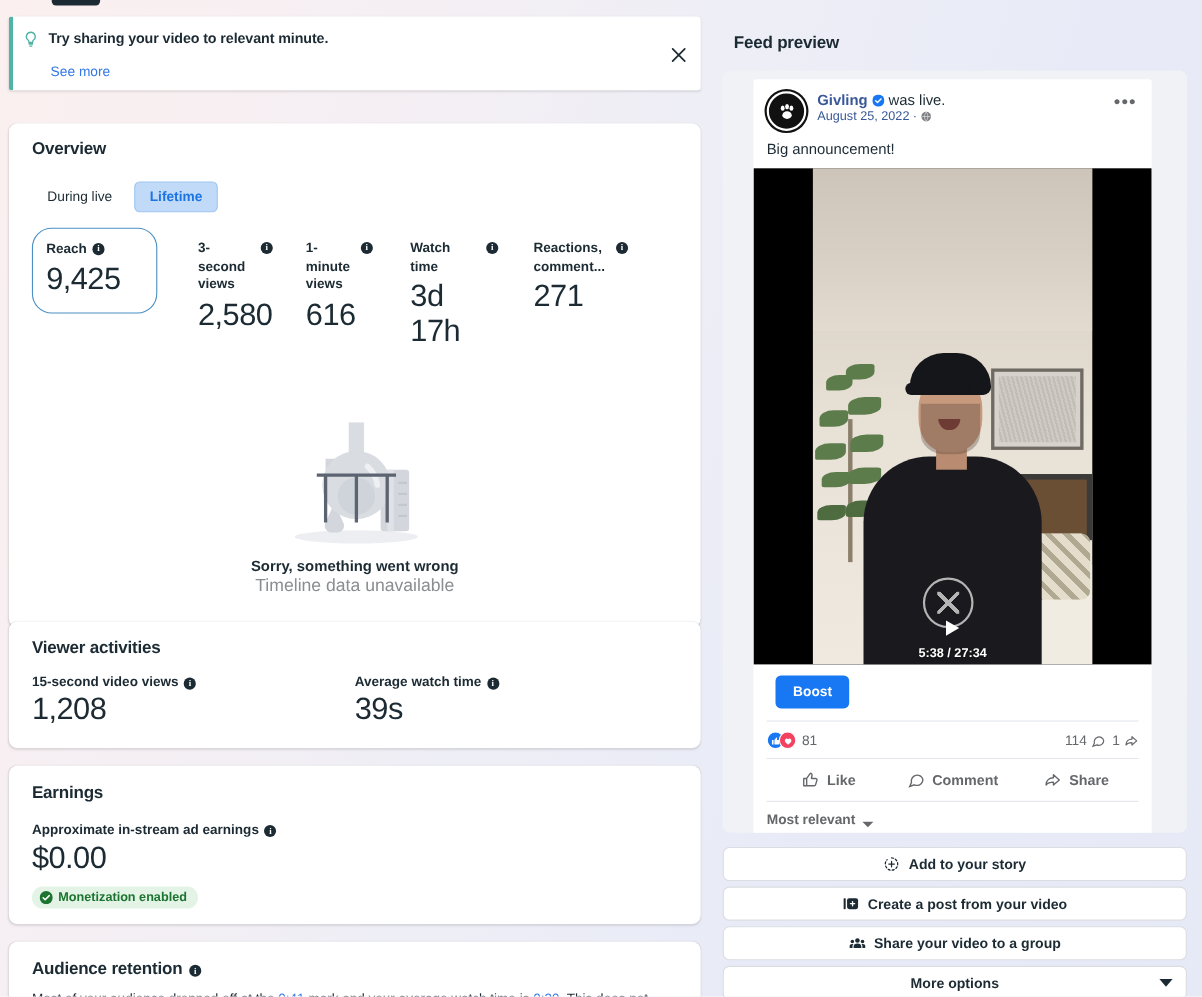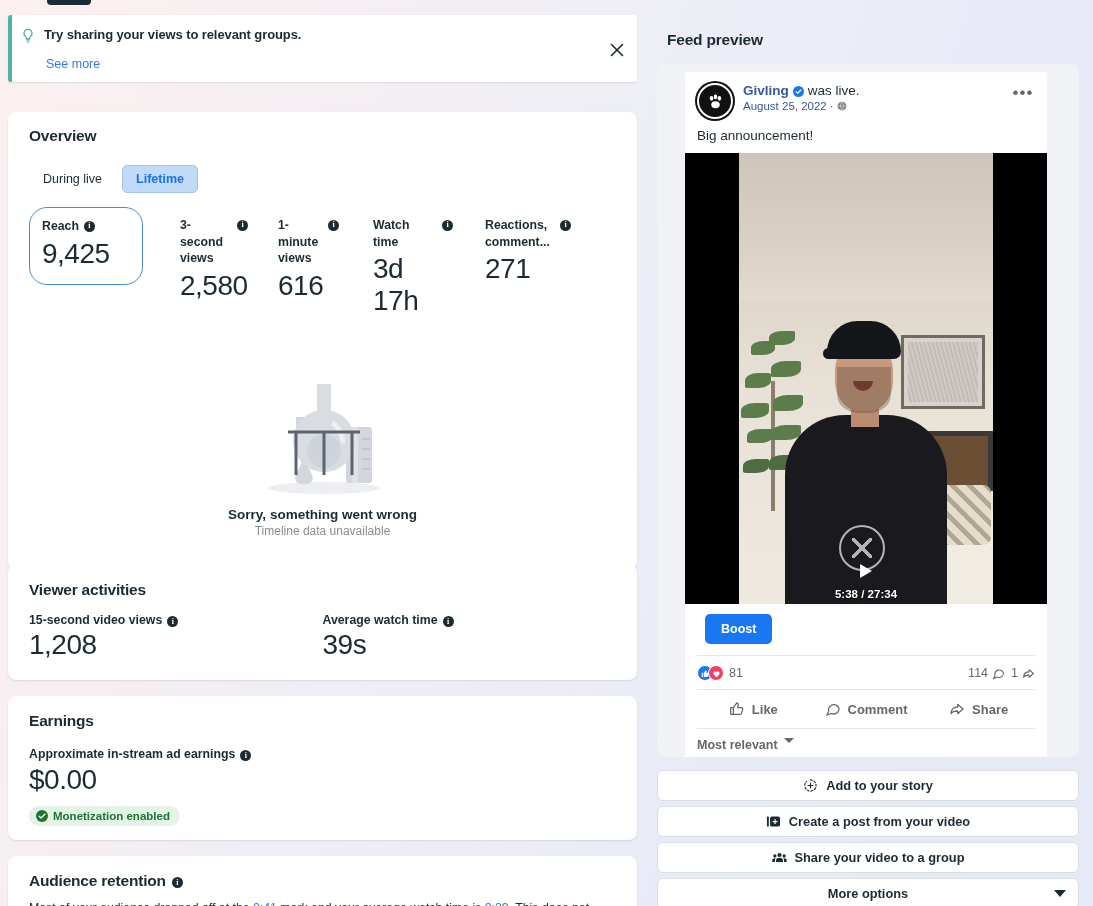--- a/index.html
+++ b/index.html
@@ -118,21 +118,21 @@
   .m-react { margin-left: 8px;  width: 110px; }
 
   
   .error-zone {
     margin-top: 44px; text-align: center;
   }
   .flask-wrap { height: 122px; display: flex; align-items: flex-end; justify-content: center; }
   .err-title {
     font-size: 13.5px; font-weight: bold; color: #1c2b33; margin-top: 10px;
   }
-  .err-sub { font-size: 12px; color: #8a8d91; margin-top: 2px; }
+  .err-sub { font-size: 16px; color: #8a8d91; margin-top: 2px; }
 
   
   .viewer-card {
     position: absolute; left: 8px; top: 565px;
     width: 629px; height: 115px;
     padding: 16px 21px;
   }
   .va-grid { display: flex; margin-top: 14px; }
   .va-col { width: 310px; }
   .va-label {
@@ -360,21 +360,21 @@
   }
   .action-btn {
     flex: 1; display: flex; align-items: center; justify-content: center; gap: 7px;
     padding: 6px 0; font-size: 13px; font-weight: bold; color: #65676b;
     border-radius: 4px; cursor: pointer;
   }
   .action-btn svg { width: 16px; height: 16px; }
 
   .sort-row {
     border-top: 1px solid #e4e6eb; margin: 0 12px; padding: 9px 0 11px 0;
-    display: flex; align-items: flex-start; gap: 6px;
+    display: flex; align-items: flex-end; gap: 6px;
     font-size: 12.5px; font-weight: bold; color: #65676b; cursor: pointer;
   }
   .caret-dn { width: 0; height: 0; border-left: 5px solid transparent; border-right: 5px solid transparent; border-top: 5px solid #65676b; }
 
   
   .btn-stack { position: absolute; left: 12px; top: 770px; width: 422px; }
   .stack-btn {
     width: 100%; height: 31px; background: #fff;
     border: 1px solid #dadde1; border-radius: 6px;
     display: flex; align-items: center; justify-content: center; gap: 8px;
@@ -398,21 +398,21 @@
 
   <div class="col-left">
 
     <div class="tip-banner">
       <div class="tip-row">
         <span class="bulb-icon">
           <svg viewBox="0 0 24 24" fill="none" stroke="#4fb3a5" stroke-width="1.8">
             <path d="M9 18h6M10 21h4M12 2a6 6 0 0 0-3.5 10.9c.5.4.8 1 .9 1.6l.1 1.5h5l.1-1.5c.1-.6.4-1.2.9-1.6A6 6 0 0 0 12 2z"></path>
           </svg>
         </span>
-        <span class="tip-title">Try sharing your views to relevant groups.</span>
+        <span class="tip-title">Try sharing your video to relevant minute.</span>
       </div>
       <span class="tip-link">See more</span>
       <span class="tip-close">
         <svg viewBox="0 0 16 16" stroke="#1c2b33" stroke-width="1.6" fill="none" stroke-linecap="round">
           <path d="M2.5 2.5l11 11M13.5 2.5l-11 11"></path>
         </svg>
       </span>
     </div>
 
     <div class="card overview-card">

